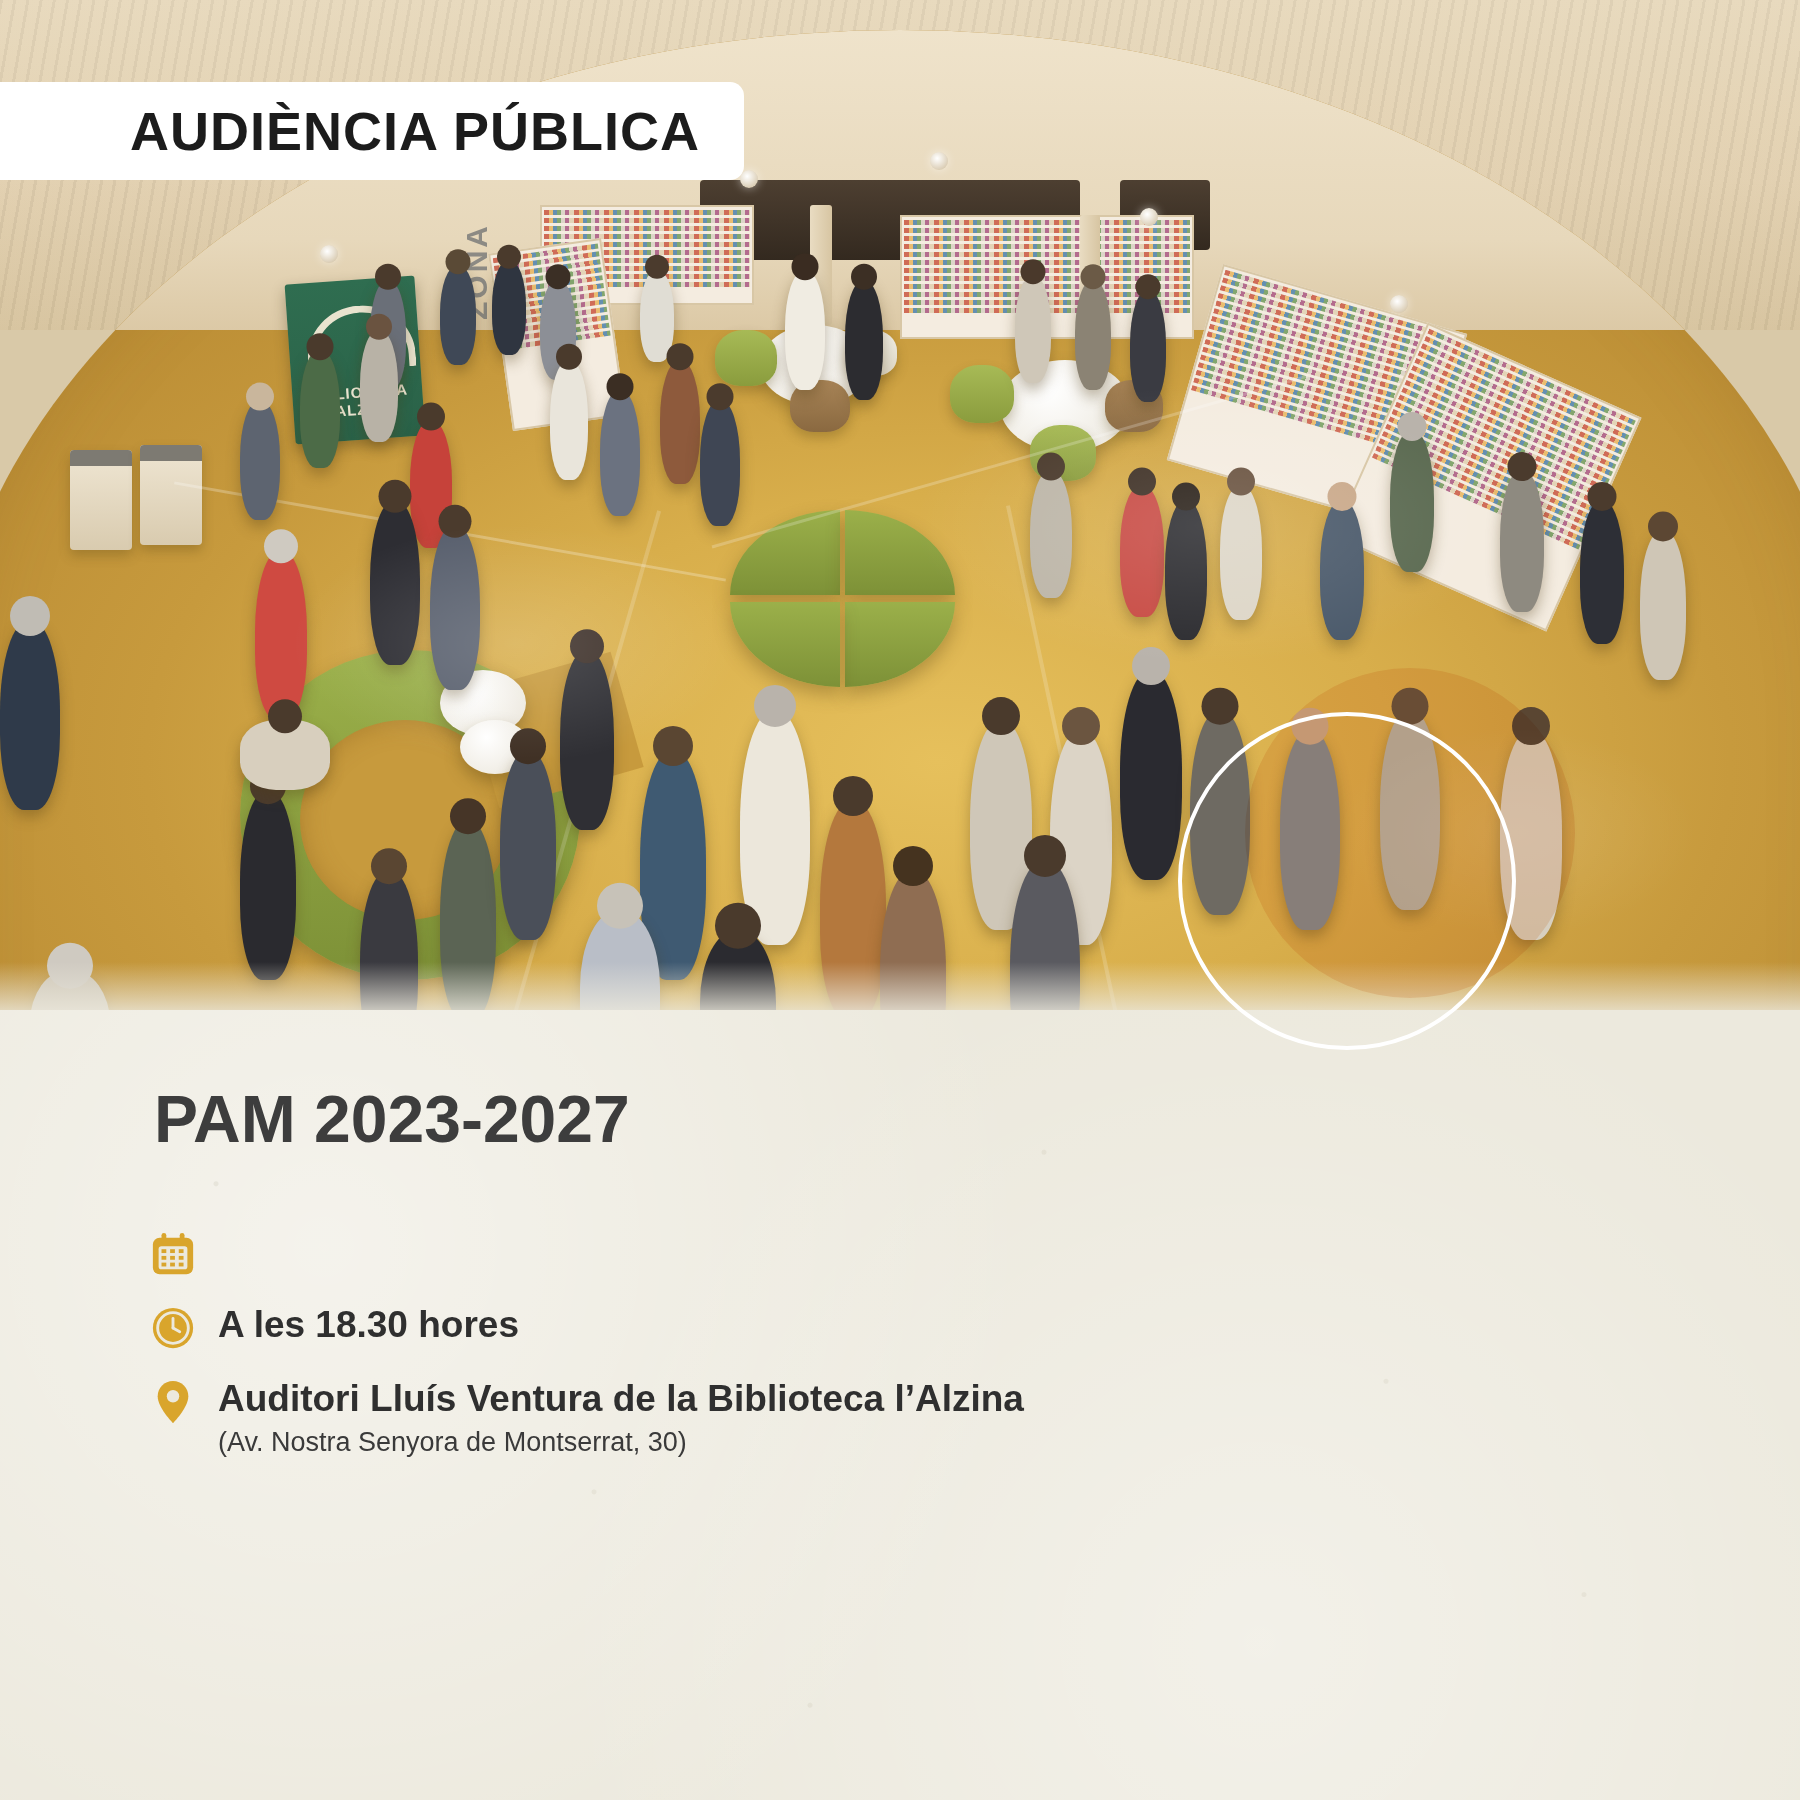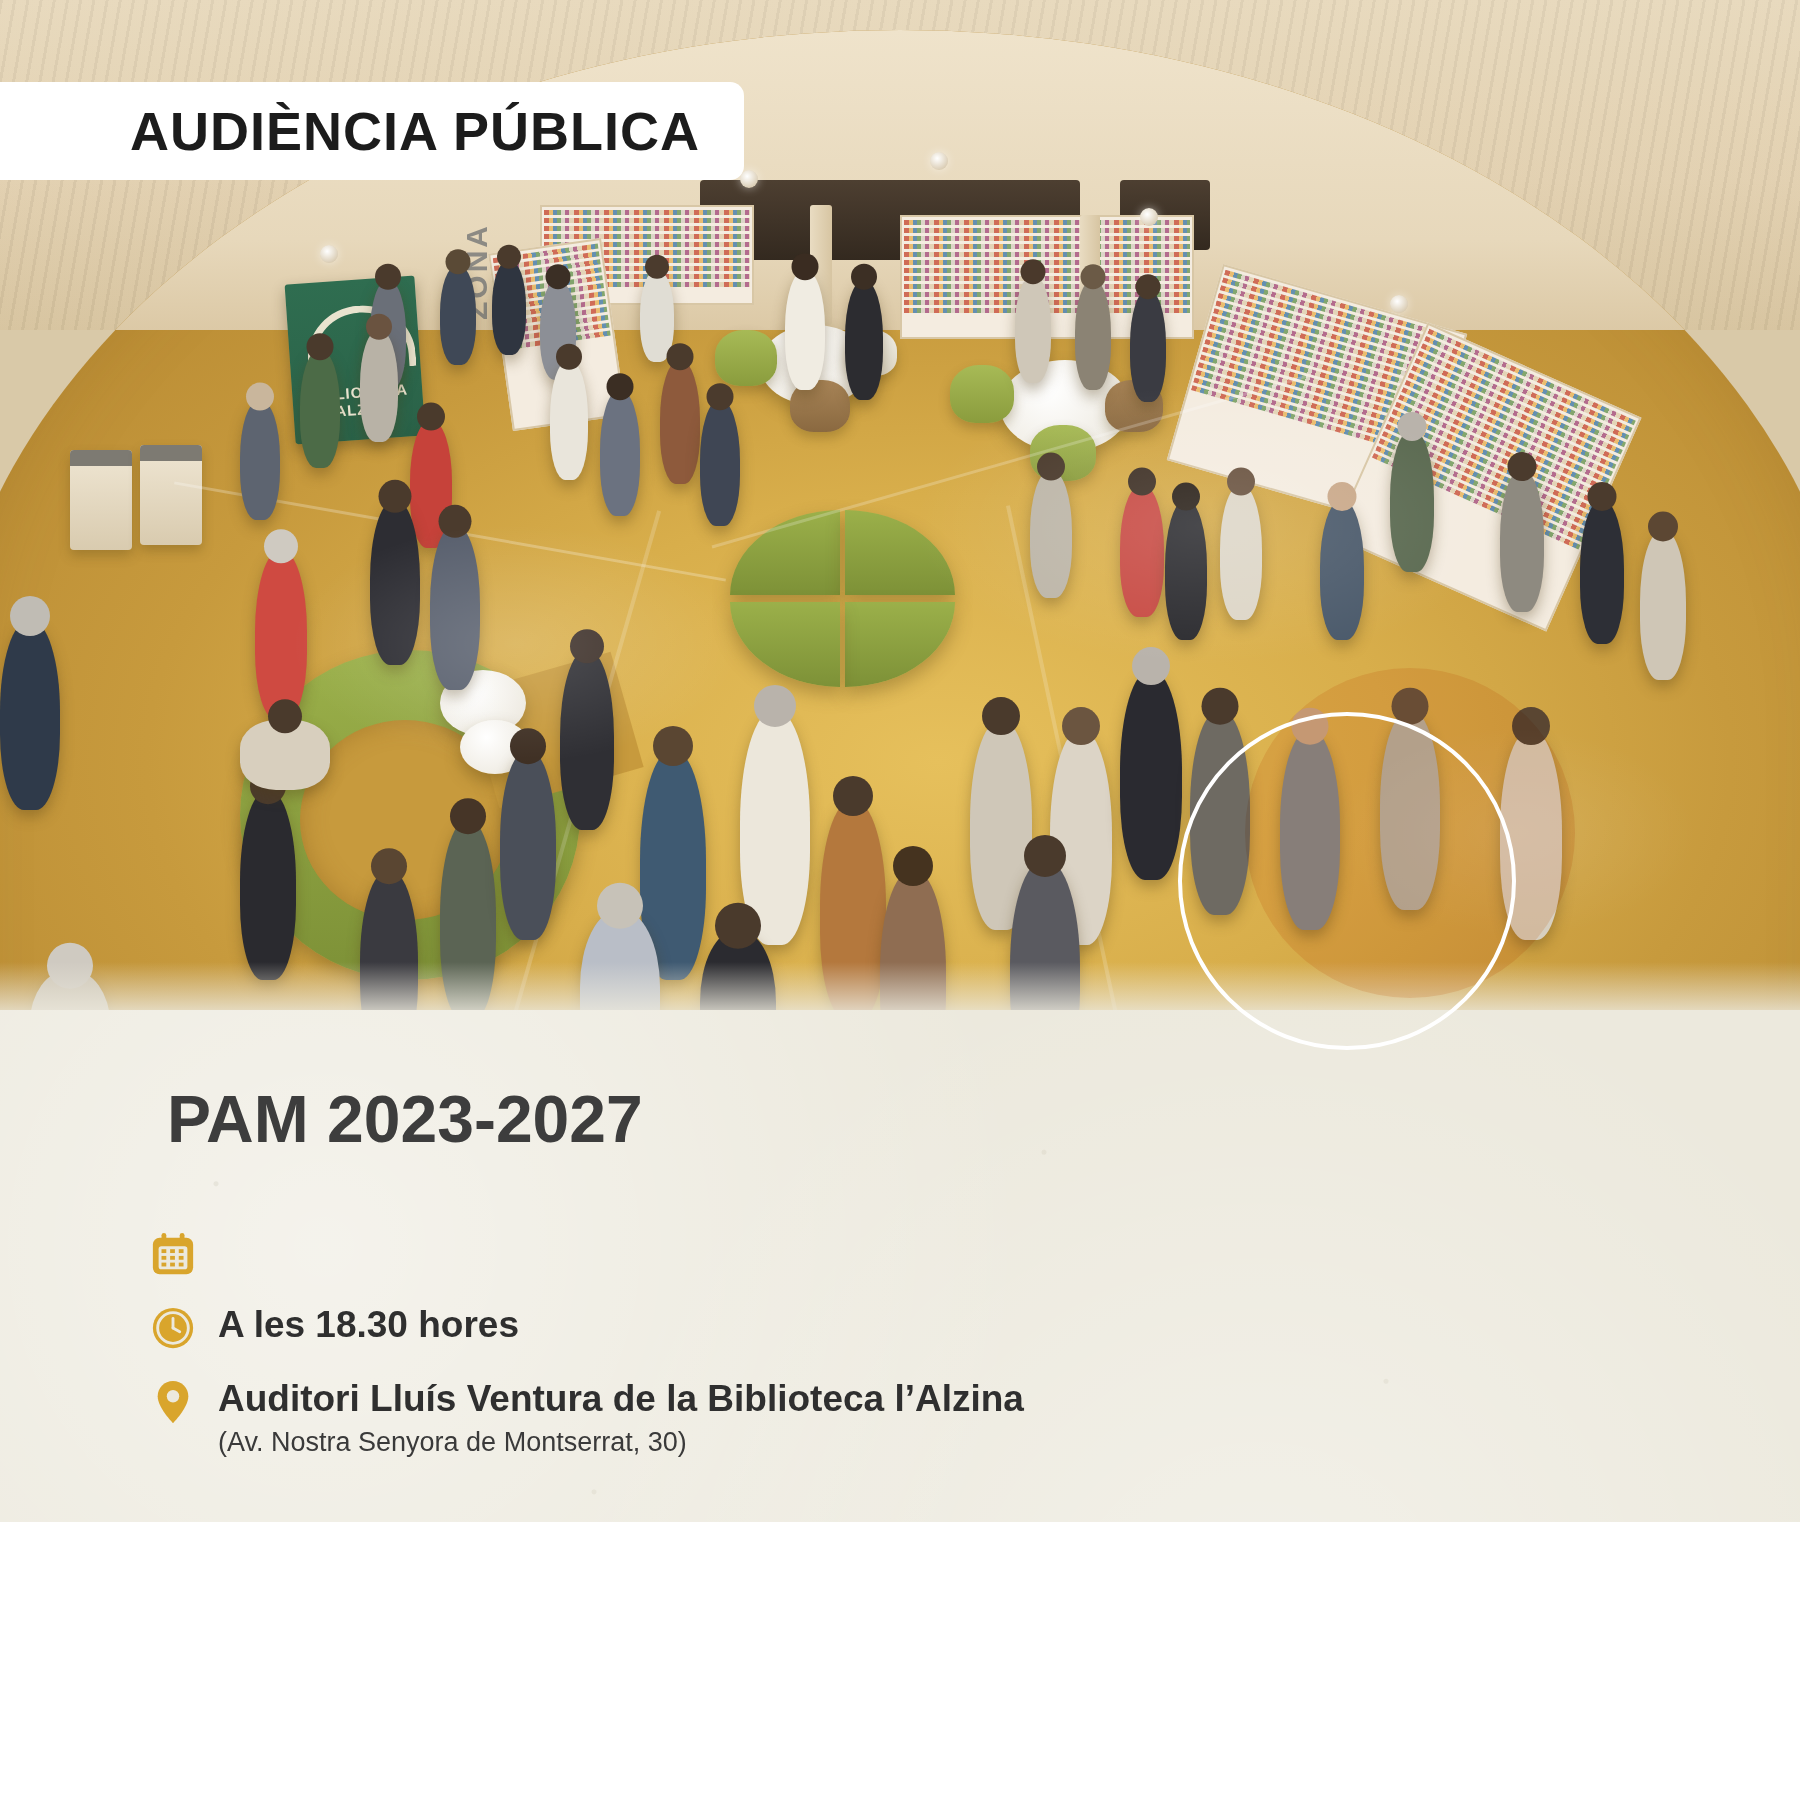--- a/index.html
+++ b/index.html
@@ -7,21 +7,21 @@
     padding: 0;
     background: #ffffff;
   }
   body {
     font-family: "Liberation Sans", sans-serif;
   }
 
   .poster {
     position: relative;
     width: 1800px;
-    height: 1522px;
+    height: 1800px;
     overflow: hidden;
     background: #ece9dd;
   }
 
   
   .photo {
     position: absolute;
     left: 0;
     top: 0;
     width: 1800px;
@@ -269,21 +269,21 @@
     font-size: 118px;
     line-height: 1.02;
     font-weight: bold;
     color: #d9a52c;
     letter-spacing: -1px;
     margin: 0;
     font-family: "Liberation Sans", sans-serif;
   }
   .title .l2 { display:block; }
   .subtitle {
-    margin: 26px 0 0 17px;
+    margin: 26px 0 0 4px;
     font-size: 66px;
     font-weight: bold;
     color: #3d3d3d;
     letter-spacing: 0px;
     font-family: "Liberation Sans", sans-serif;
   }
 
   .details {
     margin-top: 72px;
   }

